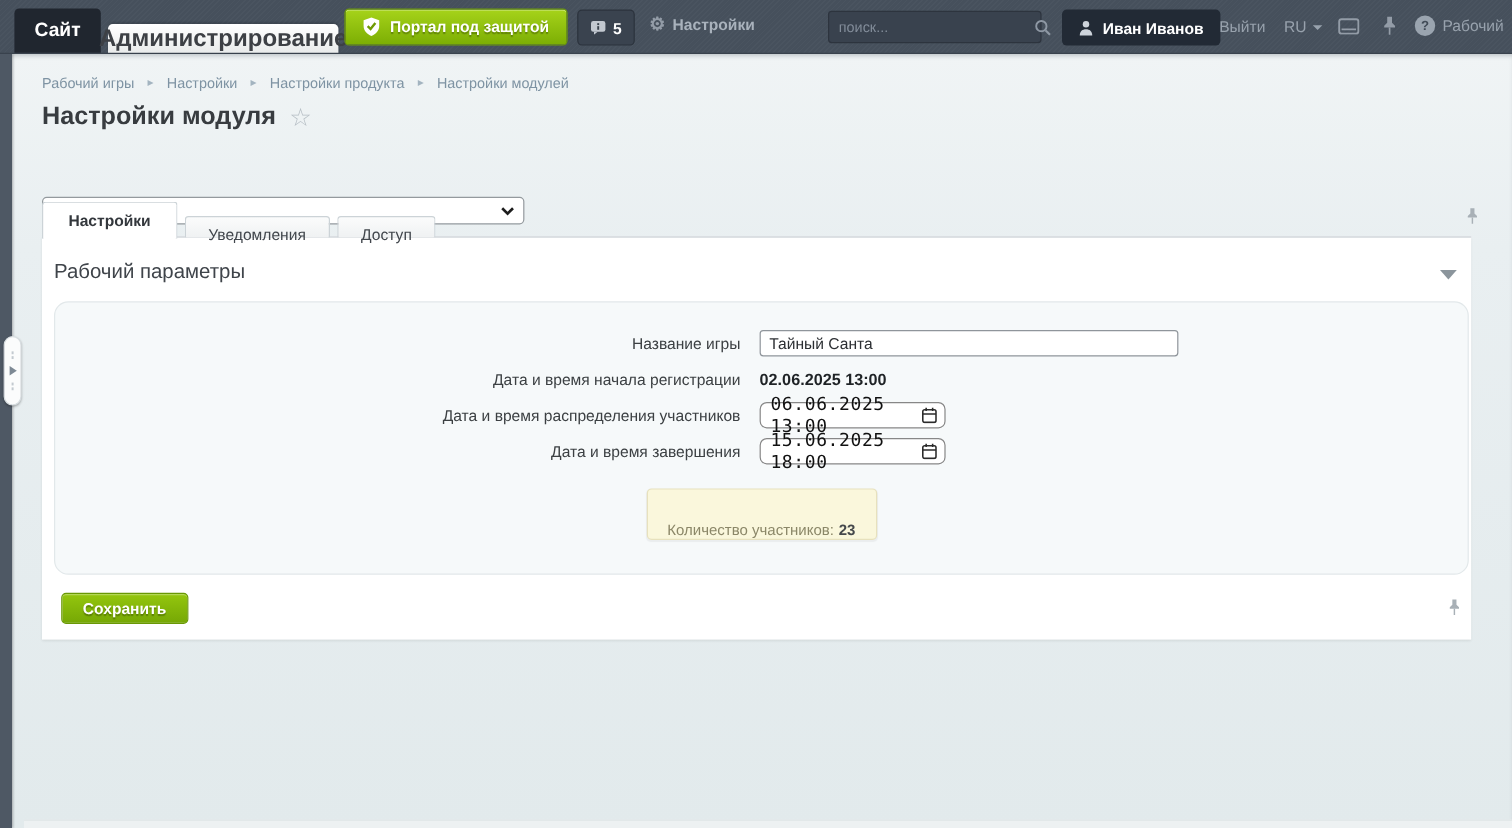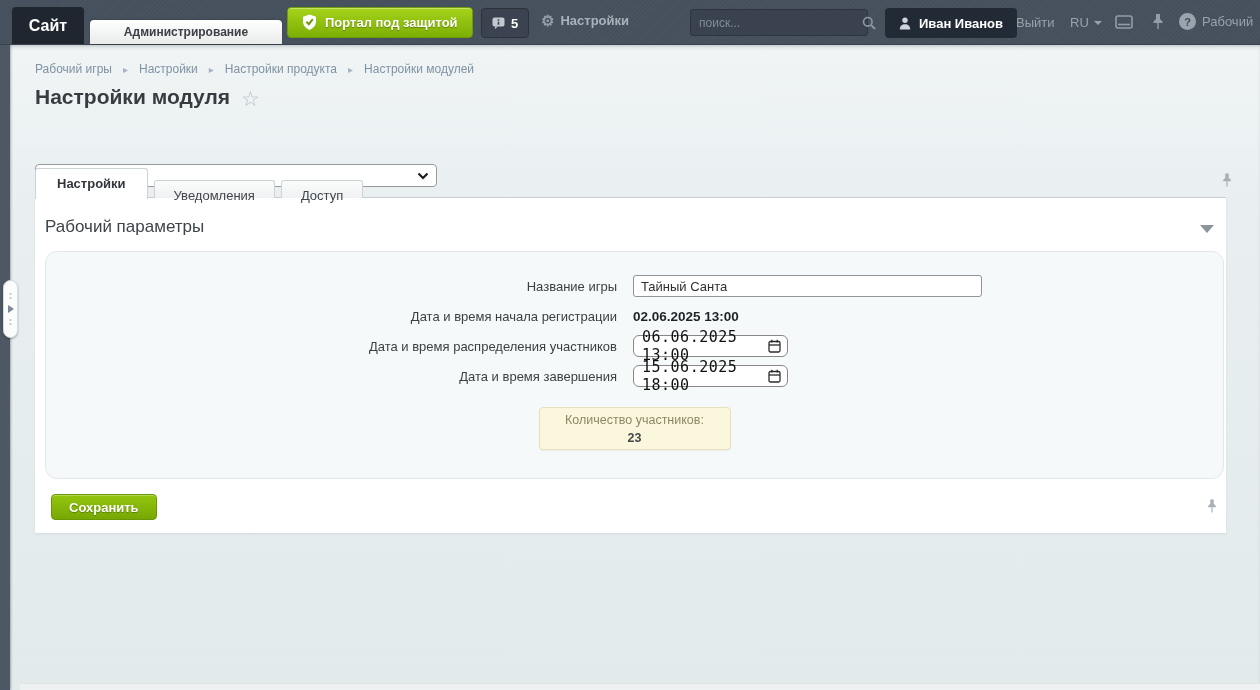--- a/index.html
+++ b/index.html
@@ -19,21 +19,21 @@
   }
   .site-tab {
     position:absolute; left:12px; bottom:0; width:72px; height:37px;
     background:#20262f; border-radius:4px 4px 0 0;
     color:#fff; font-size:16px; font-weight:bold;
     display:flex; align-items:center; justify-content:center; cursor:pointer;
   }
   .admin-tab {
     position:absolute; left:90px; bottom:0; width:192px; height:24px;
     background:linear-gradient(#ffffff,#e9ebeb); border-radius:4px 4px 0 0;
-    color:#3d4045; font-size:12px; font-weight:bold;
+    color:#3d4045; font-size:20px; font-weight:bold;
     display:flex; align-items:center; justify-content:center; cursor:pointer;
     box-shadow:0 -1px 2px rgba(0,0,0,.15);
   }
   .secure-btn {
     position:absolute; left:287px; top:7px; height:31px;
     display:flex; align-items:center; gap:8px; padding:0 14px;
     background:linear-gradient(#a6d31a,#7cae04);
     border:1px solid #6d9c07; border-radius:4px;
     box-shadow:inset 0 1px 0 rgba(255,255,255,.35);
     color:#fff; font-size:13px; font-weight:bold;
@@ -179,22 +179,22 @@
     padding:0 6px 0 8px; cursor:text;
   }
   .dt-value {
     font-family:"DejaVu Sans Mono", monospace; font-size:15px;
     letter-spacing:.5px; color:#111;
   }
   .highlight-box {
     margin:20px auto 0; width:192px; min-height:43px;
     background:#faf7dc; border:1px solid #e7e1bd; border-radius:4px;
     box-shadow:0 1px 1px rgba(0,0,0,.05);
-    display:flex; align-items:center; justify-content:center; gap:4px;
-    font-size:12.5px; color:#8b8768;flex-direction:column;
+    display:flex; align-items:flex-end; justify-content:center; gap:4px;
+    font-size:12.5px; color:#8b8768;
   }
   .highlight-box b { color:#45484b; }
   .save-btn {
     position:absolute; left:16px; top:296px; height:26px; padding:1px 17px;
     background:linear-gradient(#94c60e,#76a805);
     border:1px solid #699804; border-radius:4px;
     box-shadow:inset 0 1px 0 rgba(255,255,255,.3);
     color:#fff; font-size:13px; font-weight:bold;
     text-shadow:0 1px 1px rgba(0,0,0,.3); cursor:pointer;
     font-family:"Liberation Sans", sans-serif;

